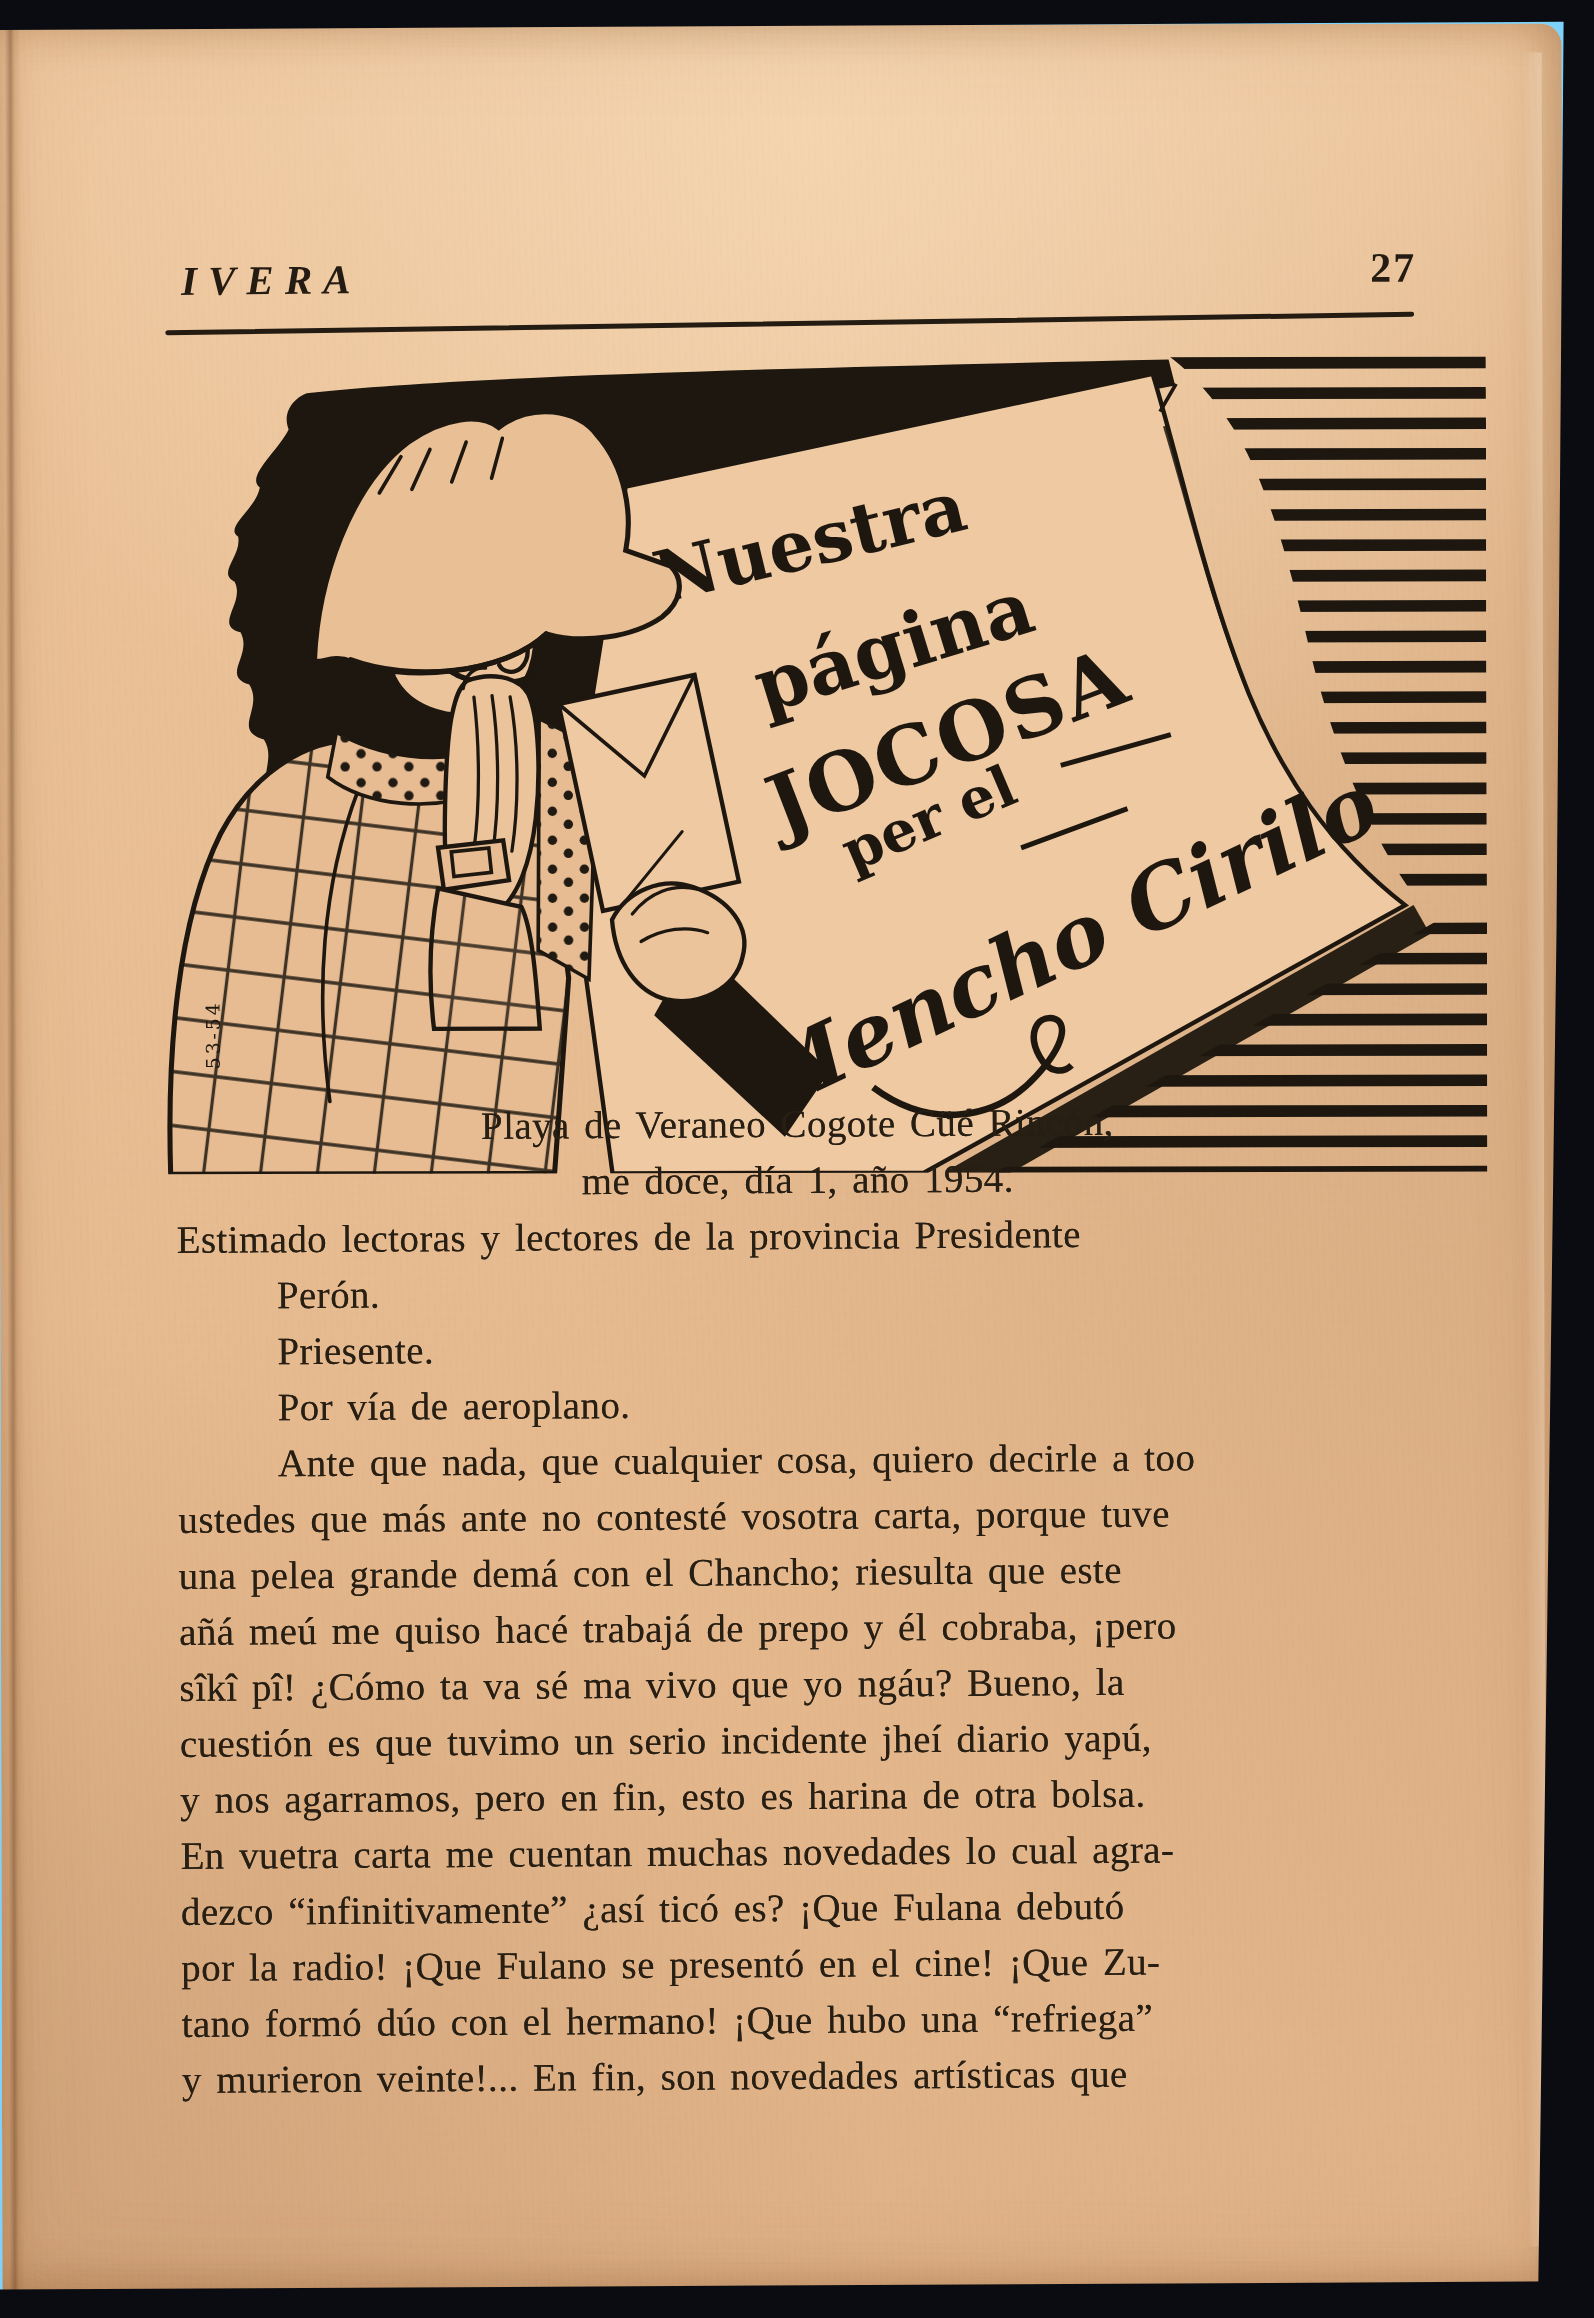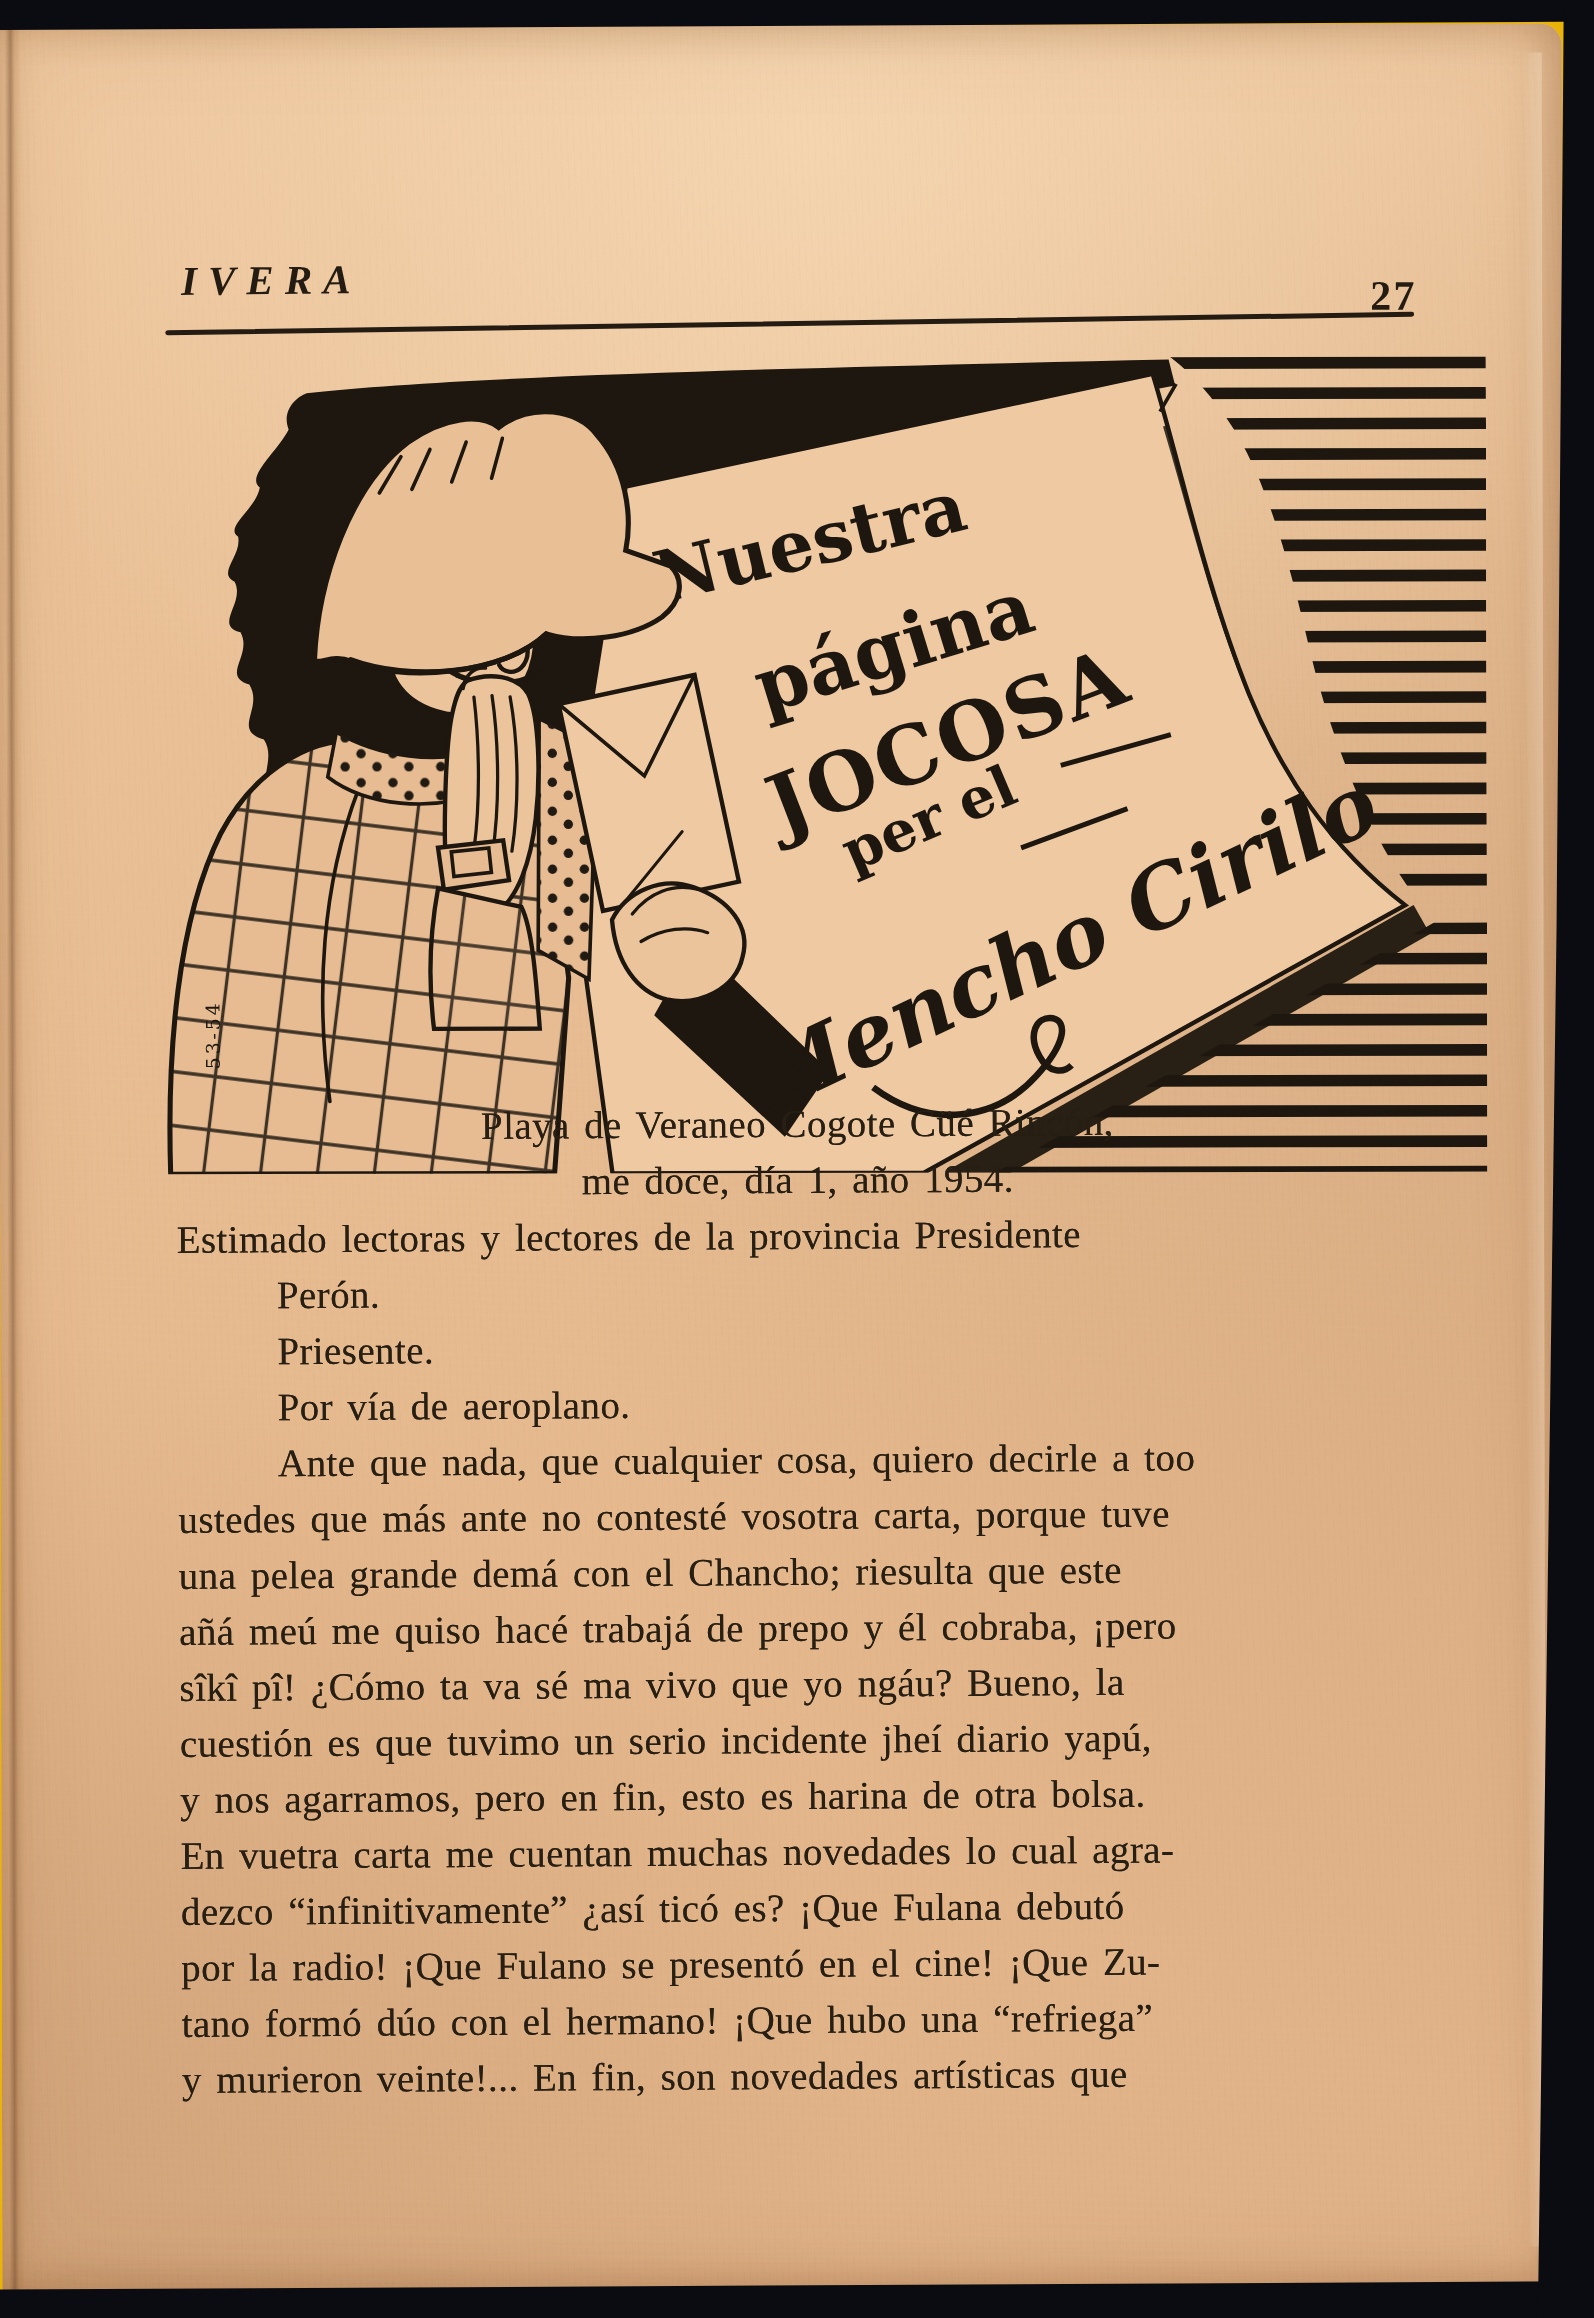--- a/index.html
+++ b/index.html
@@ -1,17 +1,17 @@
 <!DOCTYPE html>
 <html style="font-size:11.6px"><head>
 <meta charset="utf-8">
 <style>
   html,body{margin:0;padding:0;background:#07090e;}
   #shot{position:relative;width:1594px;height:2319px;overflow:hidden;
-        background:#eab308;font-family:"Liberation Serif","DejaVu Serif",serif;}
+        background:#7dd3fc;font-family:"Liberation Serif","DejaVu Serif",serif;}
 
   
   .page{position:absolute;left:0;top:25px;width:1564px;height:2266px;
         border-radius:4.3px 22px 10px 4.3px;
         background:
           radial-gradient(90% 55% at 52% 5%, rgba(250,226,192,.55), rgba(250,226,192,0) 62%),
           radial-gradient(130% 80% at 112% 45%, rgba(118,70,34,.14), transparent 60%),
           radial-gradient(120% 70% at -10% 95%, rgba(110,64,30,.16), transparent 55%),
           linear-gradient(176deg,#edc69d 0%,#e9bf95 34%,#e5b88d 66%,#dfb187 100%);
         box-shadow: inset -13px -8.7px 43px rgba(125,75,35,.28),
@@ -33,21 +33,21 @@
         clip-path:polygon(0 0,100% 0,100% 72%,0 100%);}
   .bar.bottom{left:0;top:2277px;width:1594px;height:42px;
         clip-path:polygon(0 30%,100% 10%,100% 100%,0 100%);}
   .bar.right{left:1522px;top:0;width:72px;height:2319px;
         clip-path:polygon(58% 0,100% 0,100% 100%,22% 100%,48% 40%);}
 
   
   .running-title{position:absolute;left:183px;top:230px;font-size:41px;font-style:italic;
         font-weight:700;letter-spacing:11px;color:#241c12;transform:rotate(-.5deg);}
   .page-number{position:absolute;left:1372px;top:220px;font-size:42px;font-weight:700;
-        letter-spacing:2.2px;color:#241c12;margin-top:28px;}
+        letter-spacing:2.2px;color:#241c12;}
   .header-rule{position:absolute;left:167px;top:304px;width:1249px;height:5px;background:#241c12;
         transform:rotate(-.73deg);transform-origin:left center;border-radius:2.9px;}
 
   
   .illus{position:absolute;left:163px;top:315px;width:1330px;height:833px;}
 
   
   .letter{position:absolute;left:178px;top:1071px;width:1243px;color:#271f14;
         font-size:39px;line-height:56px;letter-spacing:0.4px;word-spacing:4.3px;
         transform:rotate(-.25deg);text-shadow:0 0 0.5px rgba(40,28,14,.8);}

